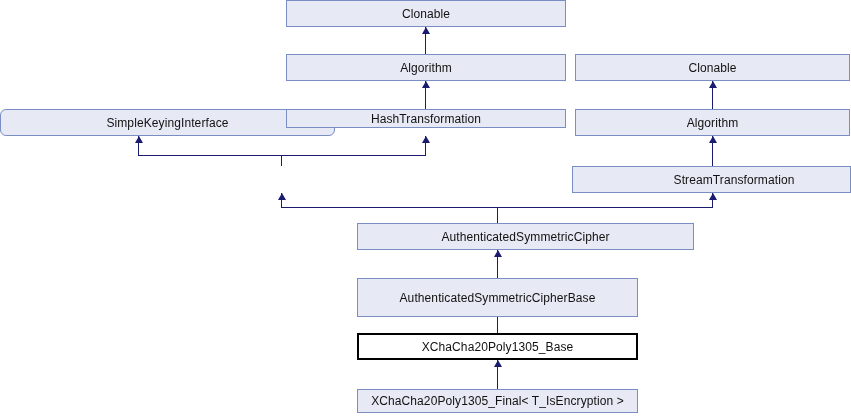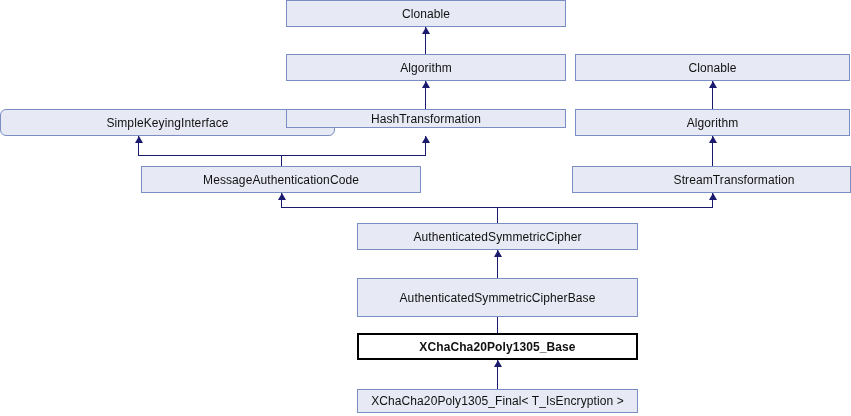--- a/index.html
+++ b/index.html
@@ -24,21 +24,20 @@
     align-items: center;
     justify-content: center;
     font-size: 12px;
     color: #111111;
     white-space: nowrap;
     letter-spacing: 0.1px;
   }
   .node.current {
     background: #ffffff;
     border: 2px solid #000000;
-    font-weight: bold;
   }
   .edge {
     position: absolute;
     background: #1a1a6e;
   }
   .edge.v { width: 1px; }
   .edge.h { height: 1px; }
   .arrow {
     position: absolute;
     width: 0;
@@ -111,29 +110,26 @@
   </div>
 
   <div class="node" style="left:286px; top:109px; width:280px; height:19px;">
     <span>HashTransformation</span>
   </div>
 
   <div class="node" style="left:575px; top:109px; width:275px; height:27px;">
     <span>Algorithm</span>
   </div>
 
-  <div class="node" style="left:141px; top:166px; width:280px; height:27px;">
-    <span>MessageAuthenticationCode</span>
-  </div>
 
   <div class="node" style="left:572px; top:166px; width:279px; height:27px;padding-left:45px;">
     <span>StreamTransformation</span>
   </div>
 
-  <div class="node" style="left:357px; top:223px; width:281px; height:27px;">
+  <div class="node" style="left:357px; top:223px; width:337px; height:27px;">
     <span>AuthenticatedSymmetricCipher</span>
   </div>
 
   <div class="node" style="left:357px; top:278px; width:281px; height:39px;">
     <span>AuthenticatedSymmetricCipherBase</span>
   </div>
 
   <div class="node current" style="left:357px; top:333px; width:281px; height:27px;">
     <span>XChaCha20Poly1305_Base</span>
   </div>

